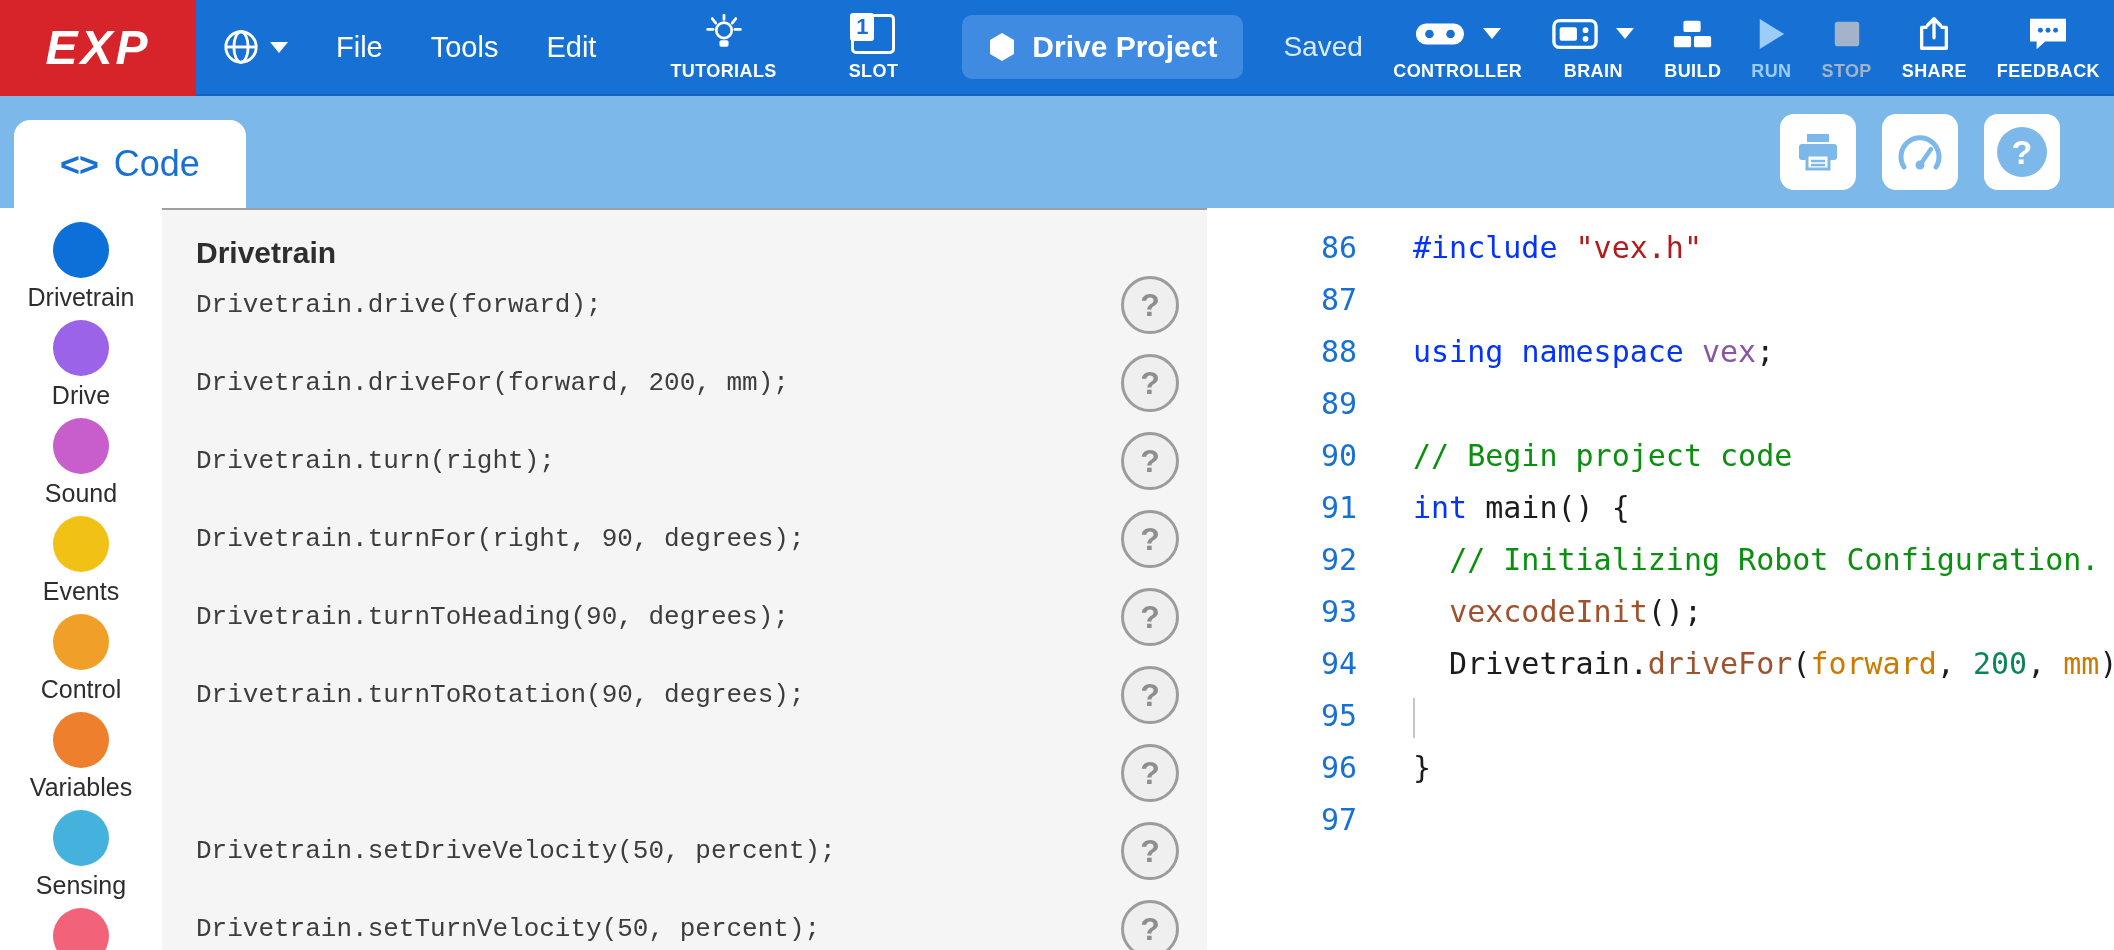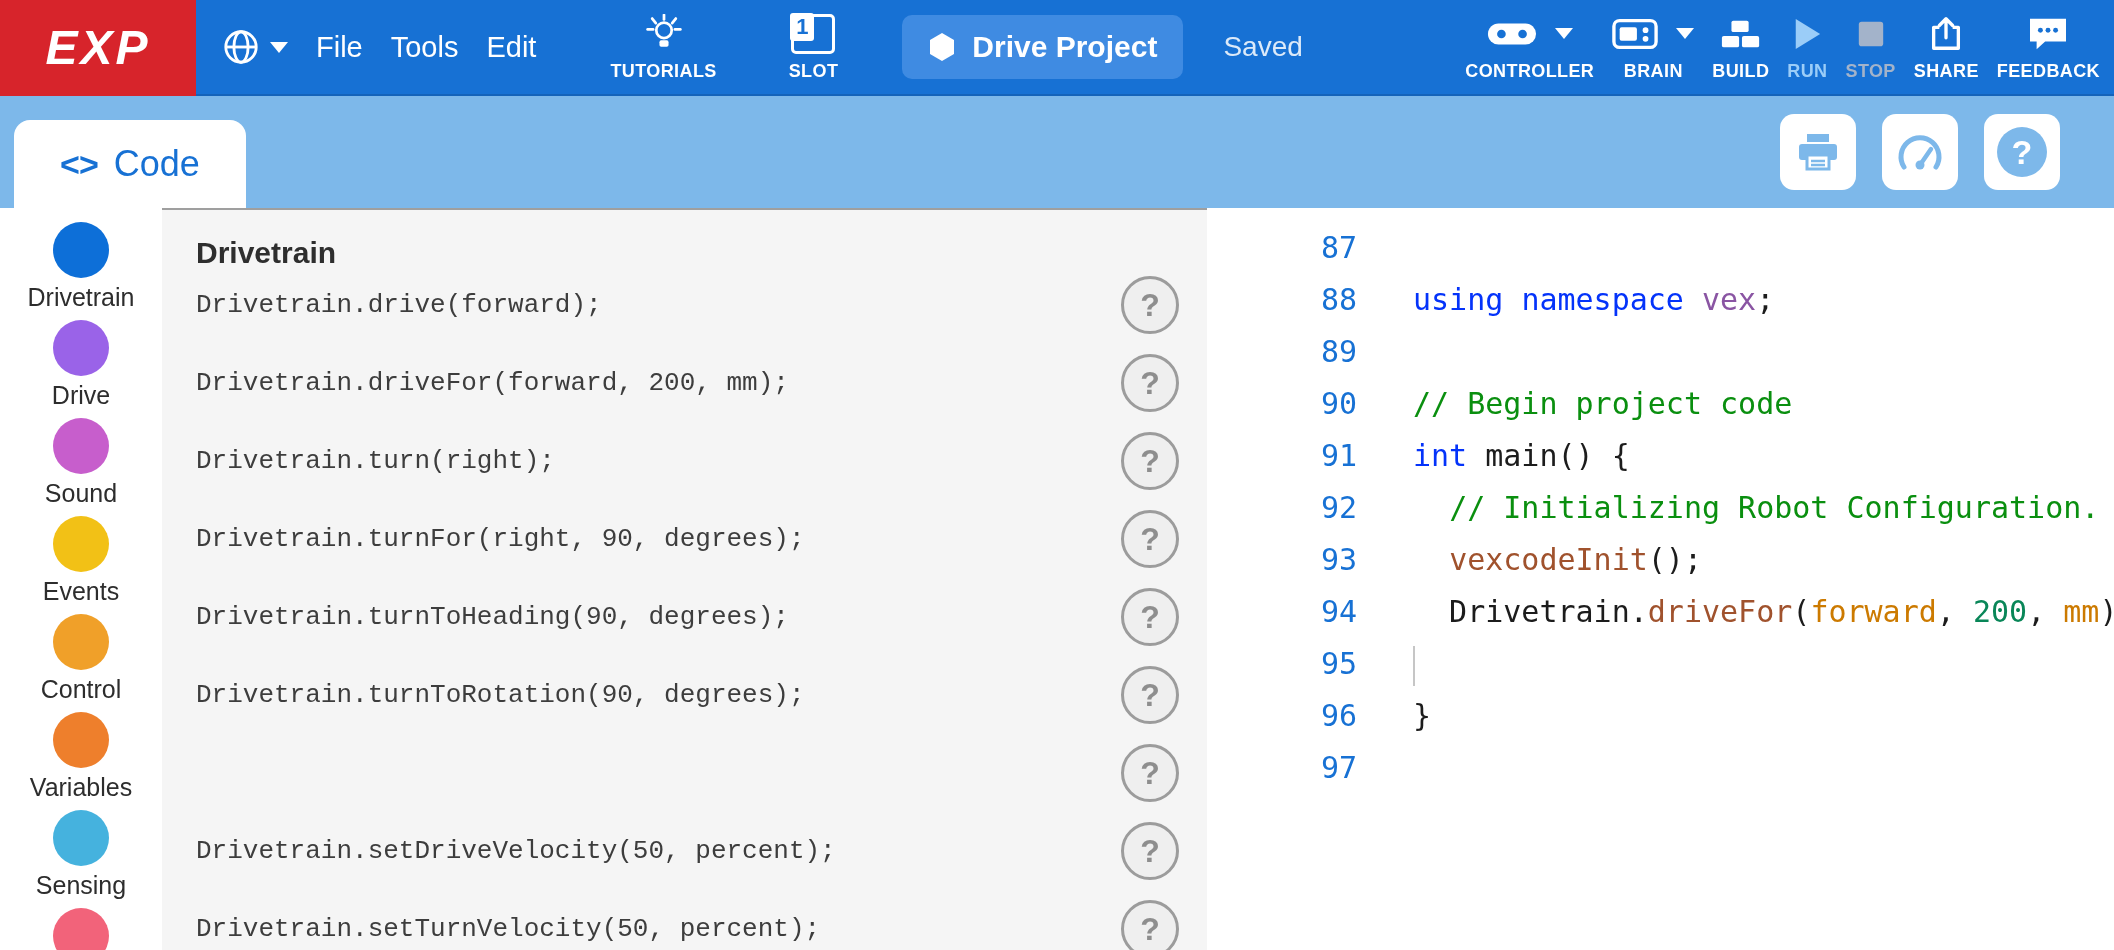--- a/index.html
+++ b/index.html
@@ -9,36 +9,36 @@
 
   
   .topbar{display:flex;align-items:center;height:96px;background:var(--topbar_blue);
           border-bottom:2px solid rgba(0,0,0,.12)}
   .logo{width:196px;height:108px;background:var(--logo_red);display:flex;align-items:center;
         justify-content:center;flex:none;cursor:pointer}
   .logo span{font-style:italic;font-weight:900;font-size:48px;color:#fff;letter-spacing:3px}
   .globe-item{display:flex;align-items:center;margin-left:26px;color:#fff;cursor:pointer}
   .caret{width:0;height:0;border-left:9px solid transparent;border-right:9px solid transparent;
          border-top:11px solid currentColor;margin-left:10px;display:inline-block}
-  .menu-item{color:#fff;font-size:29px;margin-left:28px;cursor:pointer}
+  .menu-item{color:#fff;font-size:29px;margin-left:48px;cursor:pointer}
   .tb-stack{display:flex;flex-direction:column;align-items:center;justify-content:center;
             color:#fff;gap:6px;cursor:pointer}
   .tb-label{font-size:18px;font-weight:bold;letter-spacing:.4px;white-space:nowrap}
   .iconrow{display:flex;align-items:center;gap:8px;height:42px}
   .tutorials{margin-left:74px}
   .slot{margin-left:72px}
   .slot-box{width:44px;height:40px;border:3px solid #fff;border-radius:5px;position:relative}
   .slot-num{position:absolute;top:-4px;left:-4px;width:24px;height:28px;background:#fff;
             color:var(--topbar_blue);font-weight:bold;font-size:22px;display:flex;
             align-items:center;justify-content:center;border-radius:3px}
   .project-btn{margin-left:64px;height:64px;padding:0 26px;background:var(--project_btn);
                border-radius:10px;display:flex;align-items:center;gap:16px;color:#fff;
                font-size:30px;font-weight:bold;cursor:pointer;white-space:nowrap}
   .saved{margin-left:40px;color:rgba(255,255,255,.85);font-size:28px}
-  .tb-right{margin-left:auto;margin-right:14px;display:flex;align-items:flex-start;gap:18px}
+  .tb-right{margin-left:auto;margin-right:14px;display:flex;align-items:flex-start;gap:30px}
   .act-run{color:var(--run_disabled)}
   .act-stop{color:var(--stop_disabled)}
 
   
   .tabbar{position:relative;height:112px;background:var(--bar_blue)}
   .code-tab{position:absolute;left:14px;bottom:0;width:232px;height:88px;background:#fff;
             border-radius:16px 16px 0 0;display:flex;align-items:center;justify-content:center;
             gap:16px;color:var(--accent_blue);cursor:pointer}
   .code-glyph{font-weight:800;font-size:34px;letter-spacing:-1px}
   .code-tab-label{font-size:36px}
@@ -327,20 +327,24 @@
           <div class="cmd-row">
             <span class="cmd-text">Drivetrain.setTurnVelocity(50, percent);</span>
             <button class="cmd-help">?</button>
           </div>
         </div>
     </section>
 
     <section class="editor">
       <div class="code-lines">
           <div class="line">
+            <span class="lnum">86</span>
+            <span class="ltext"><span class="tk-keyword">#include</span><span class="tk-plain"> </span><span class="tk-string">"vex.h"</span></span>
+          </div>
+          <div class="line">
             <span class="lnum">87</span>
             <span class="ltext"></span>
           </div>
           <div class="line">
             <span class="lnum">88</span>
             <span class="ltext"><span class="tk-keyword">using</span><span class="tk-plain"> </span><span class="tk-keyword">namespace</span><span class="tk-plain"> </span><span class="tk-namespace">vex</span><span class="tk-plain">;</span></span>
           </div>
           <div class="line">
             <span class="lnum">89</span>
             <span class="ltext"></span>

